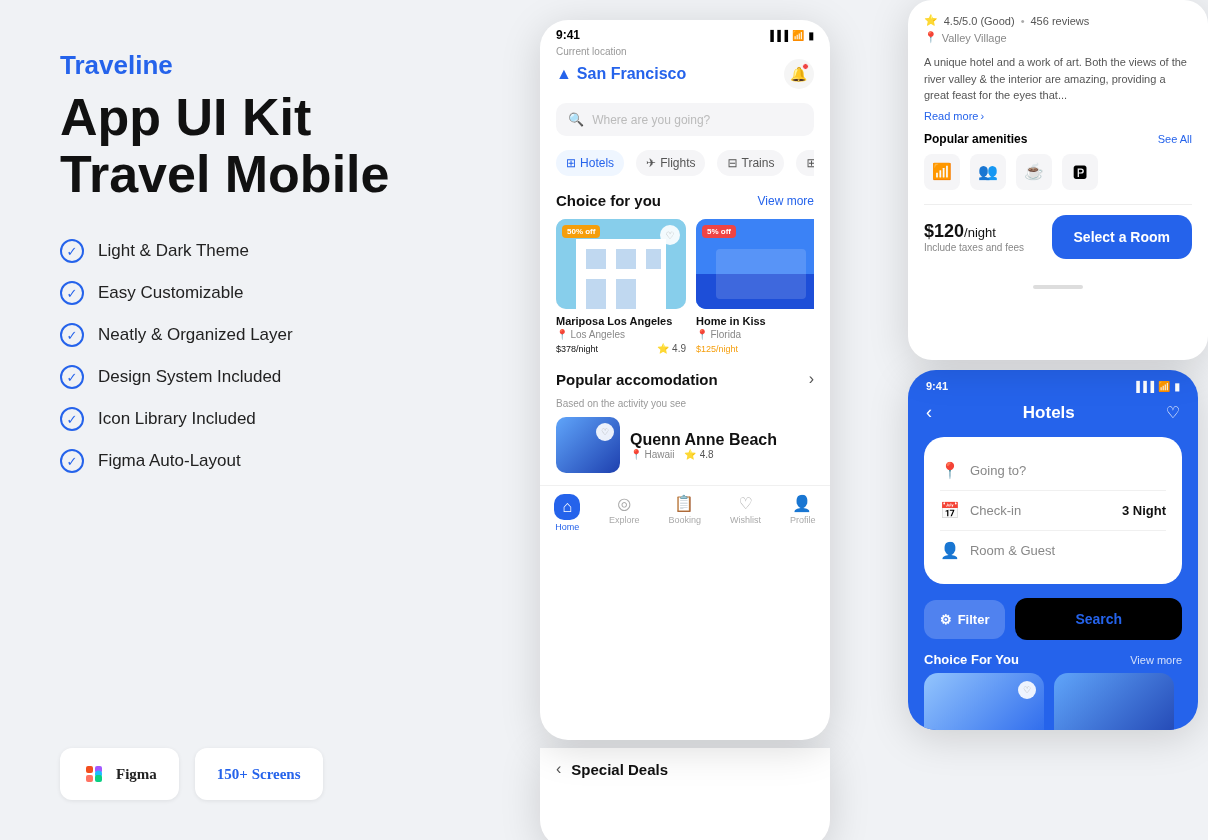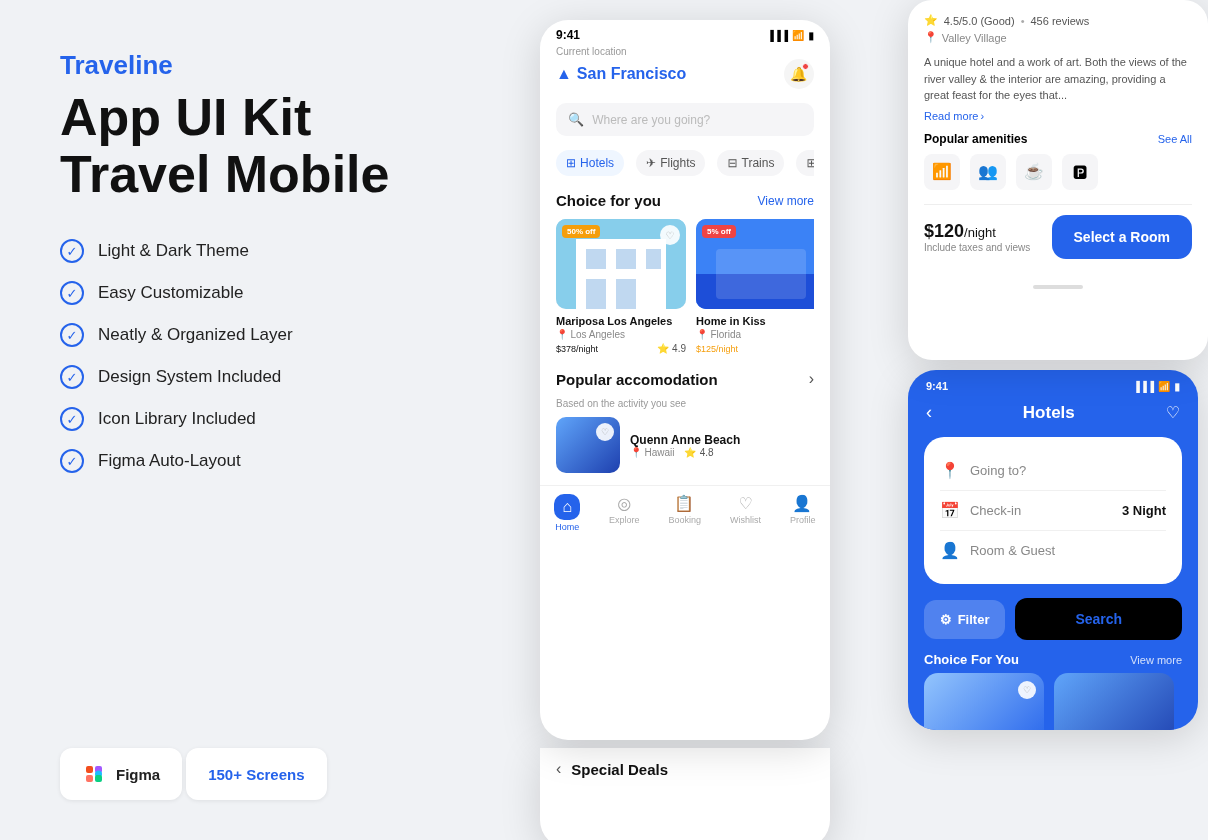--- a/index.html
+++ b/index.html
@@ -61,21 +61,22 @@
       display: flex;
       align-items: center;
       justify-content: center;
       flex-shrink: 0;
       color: #2563eb;
       font-size: 13px;
     }
 
     .bottom-badges {
       display: flex;
-      gap: 4px;
+      gap: 16px;
+      font-family: Liberation Serif, serif;
     }
 
     .badge {
       background: #fff;
       border-radius: 12px;
       padding: 14px 22px;
       display: flex;
       align-items: center;
       gap: 10px;
       box-shadow: 0 1px 4px rgba(0,0,0,0.08);
@@ -275,21 +276,21 @@
       align-items: center;
     }
     .popular-img {
       width: 64px;
       height: 56px;
       border-radius: 10px;
       background: linear-gradient(135deg, #60a5fa, #1d4ed8);
       position: relative;
     }
     .popular-info { flex: 1; }
-    .popular-name { font-size: 12px; font-weight: 700; color: #111; }
+    .popular-name { font-size: 16px; font-weight: 700; color: #111; }
     .popular-loc { font-size: 10px; color: #888; display: flex; align-items: center; gap: 2px; }
     .popular-stars { font-size: 10px; color: #555; }
 
     .bottom-nav {
       display: flex;
       justify-content: space-around;
       padding: 8px 0 12px;
       border-top: 1px solid #f0f0f0;
       margin-top: 12px;
     }
@@ -743,21 +744,21 @@
         <div class="amenity-icon">🅿</div>
       </div>
 
       <div style="border-top:1px solid #eee;margin:4px 0 10px"></div>
 
       <div class="price-action">
         <div class="price-block">
           <span class="price">
             <span>$120</span><span style="font-size:13px;font-weight:400">/night</span>
           </span>
-          <div class="price-sub">Include taxes and views</div>
+          <div class="price-sub">Include taxes and fees</div>
         </div>
         <button class="select-room-btn">Select a Room</button>
       </div>
     </div>
     <div class="pill-indicator">
       <div class="pill"></div>
     </div>
   </div>
 
   <div class="phone phone-search">

